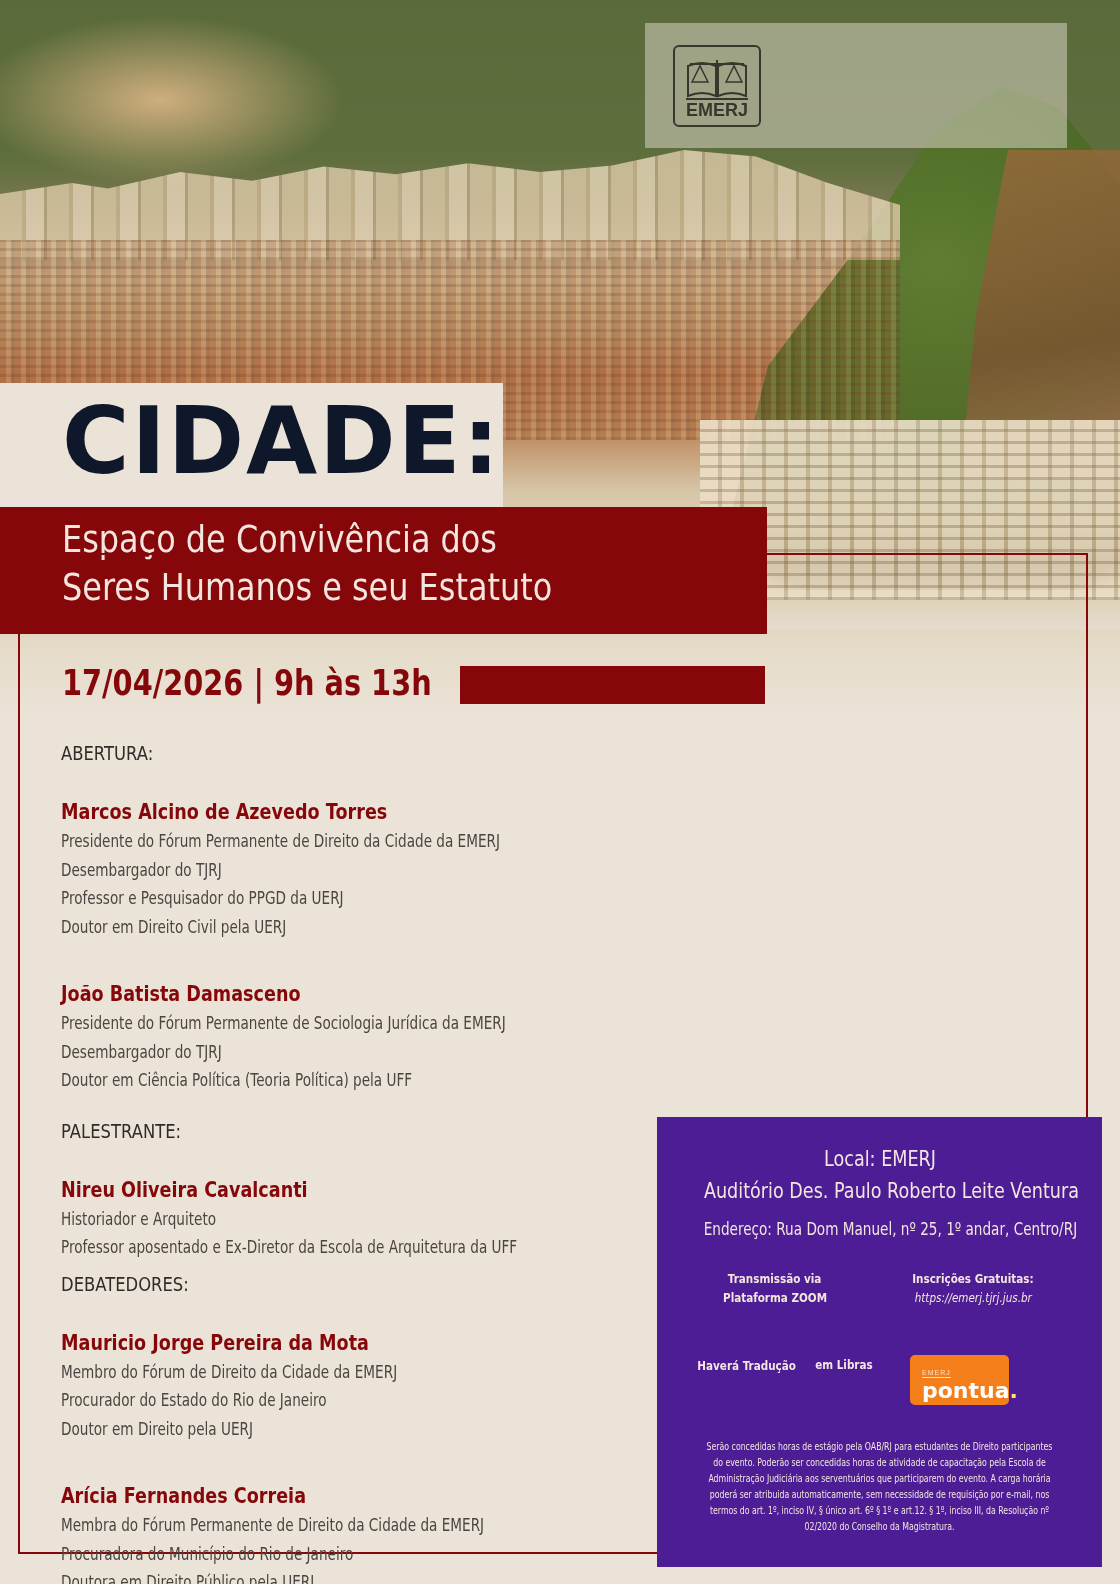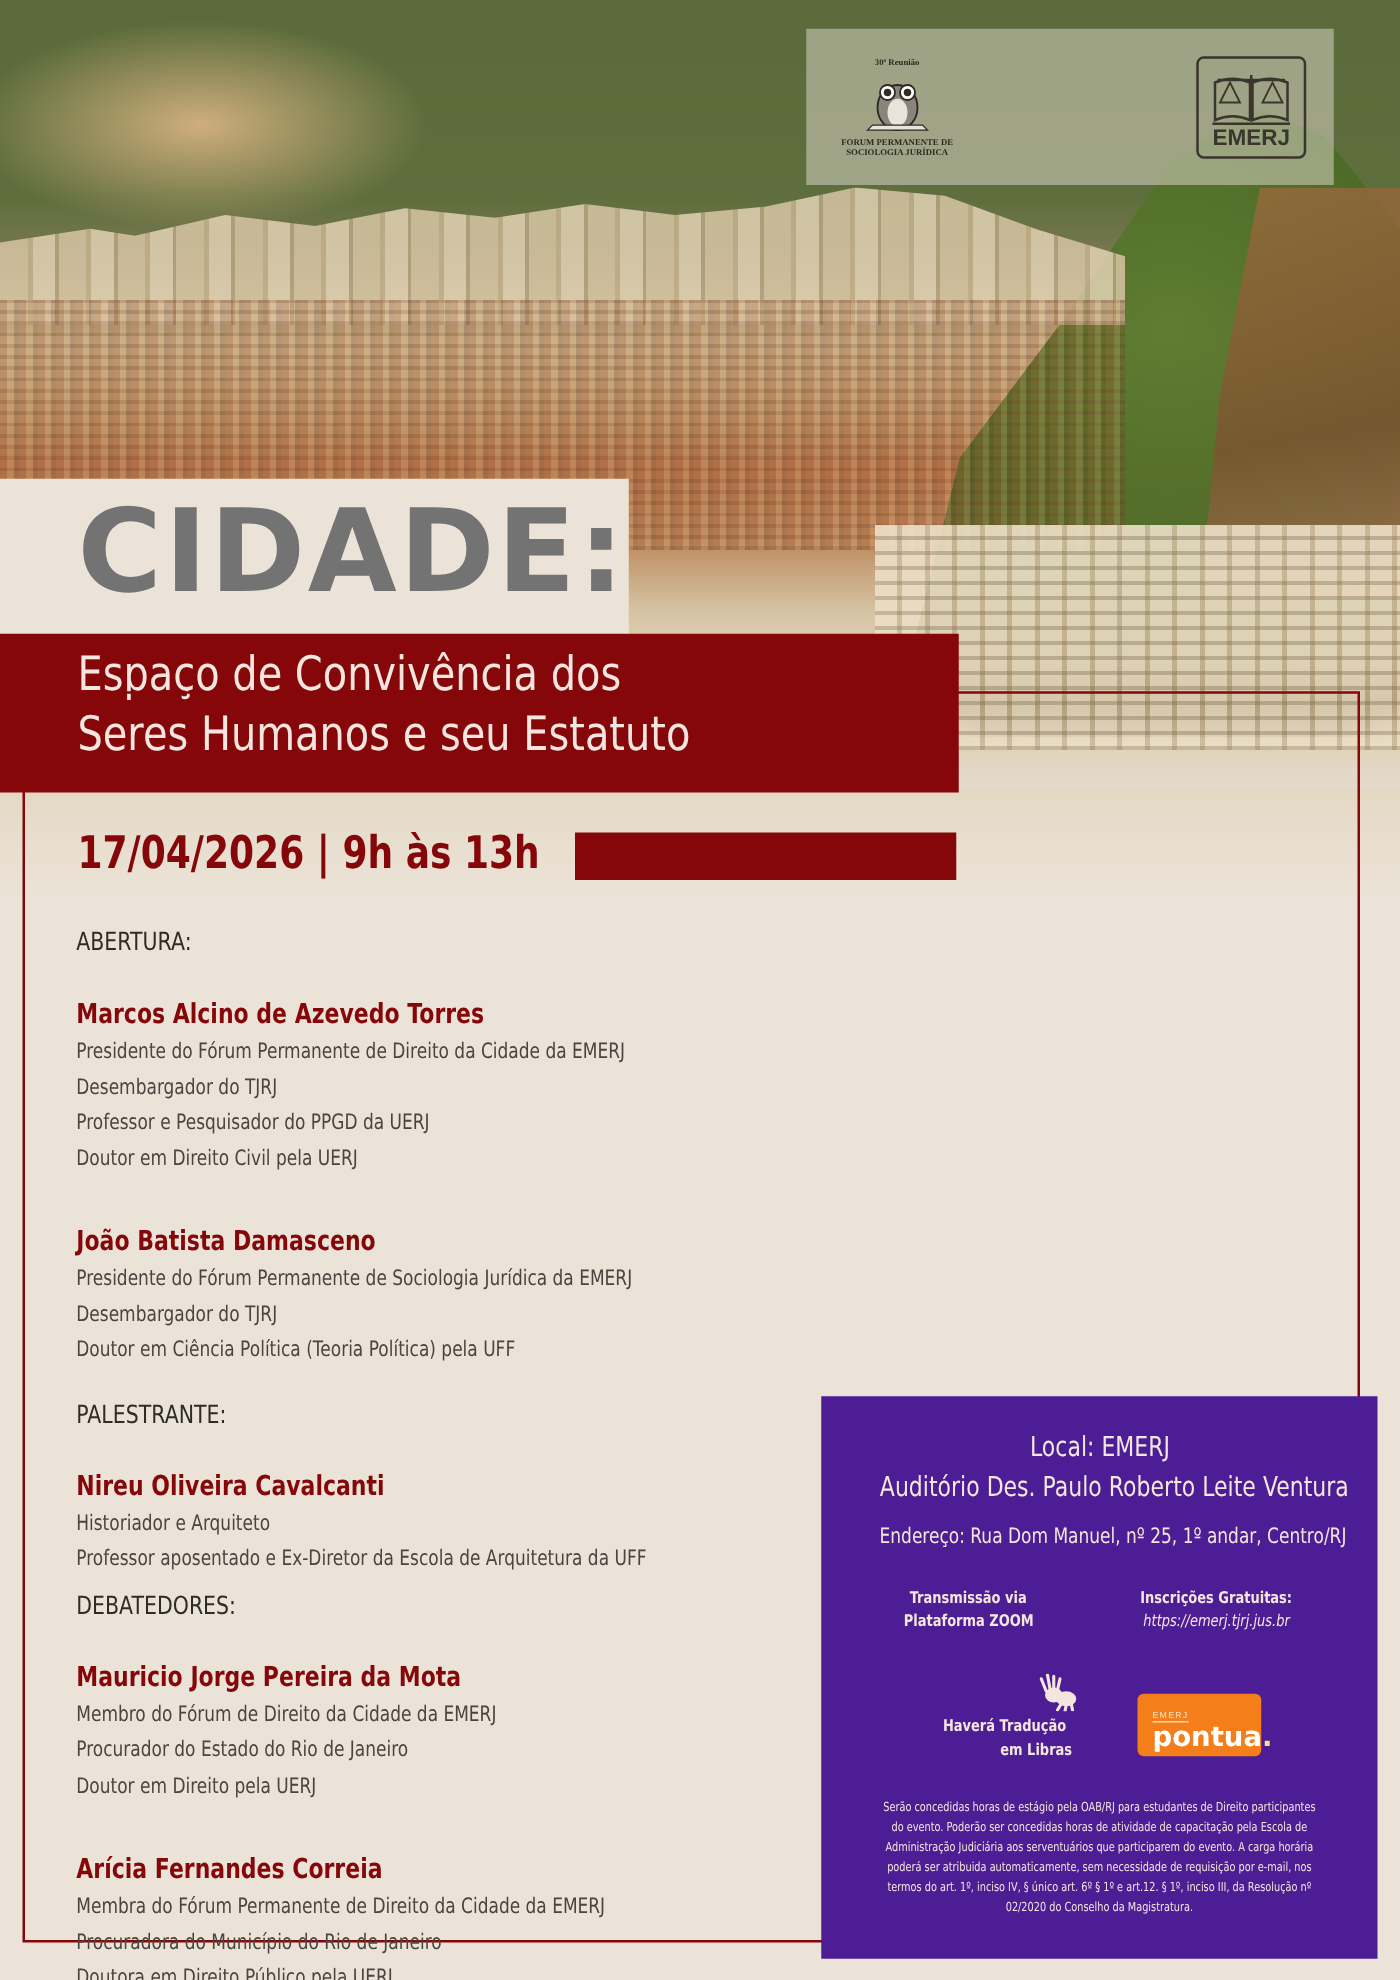--- a/index.html
+++ b/index.html
@@ -77,21 +77,21 @@
   .emerj-box .emerj-text { font-family: "Liberation Sans", sans-serif; font-weight: bold; font-size: 18px; color: #3a352d; border-top: 2px solid #3a352d; padding-top: 1px; line-height: 18px; }
 
   
   .title-panel {
     position: absolute; left: 0; top: 383px; width: 503px; height: 125px;
     background: #ebe3d8;
   }
   .title-main {
     position: absolute; left: 62px; top: 392px;
     font-family: "DejaVu Sans", sans-serif; font-weight: bold;
-    font-size: 92px; line-height: 100px; color: #737373; letter-spacing: 2px;
+    font-size: 92px; line-height: 100px; color: #0f172a; letter-spacing: 2px;
   }
   .subtitle-band {
     position: absolute; left: 0; top: 507px; width: 767px; height: 127px;
     background: #850709;
   }
   .subtitle {
     position: absolute; left: 62px; top: 515px; width: 700px;
     font-family: "DejaVu Sans", sans-serif; font-size: 38px; line-height: 48px;
     color: #f4e6df; transform: scaleX(0.84); transform-origin: left top;
     white-space: nowrap;
@@ -143,21 +143,21 @@
   .info-addr {
     position: absolute; left: 0; top: 99px; width: 100%;
     font-family: "DejaVu Sans", sans-serif; font-size: 17px; line-height: 26px;
   }
   .squeeze { display: inline-block; transform: scaleX(0.8); transform-origin: center top; white-space: nowrap; }
   .info-col { position: absolute; font-family: "DejaVu Sans", sans-serif; font-size: 13px; line-height: 19px; }
   .info-col .b { font-weight: bold; }
   .info-col .i { font-style: italic; }
   .col-zoom { left: 28px; top: 152px; width: 180px; }
   .col-insc { left: 226px; top: 152px; width: 180px; }
-  .libras { position: absolute; left: 28px; top: 222px; width: 180px; display: flex; flex-direction: column; align-items: flex-end; }
+  .libras { position: absolute; left: 28px; top: 232px; width: 180px; display: flex; flex-direction: row; align-items: center; }
   .libras-text { font-family: "DejaVu Sans", sans-serif; font-weight: bold; font-size: 13px; line-height: 19px; margin-top: 3px; }
   .pontua {
     position: absolute; left: 253px; top: 238px; width: 99px; height: 50px;
     background: #f47f1a; border-radius: 5px; text-align: left; padding: 6px 0 0 12px;
   }
   .pontua .small { font-family: "Liberation Sans", sans-serif; font-size: 7px; color: #fde3c5; letter-spacing: 1px; border-bottom: 1px solid #fde3c5; display: inline-block; line-height: 8px; }
   .pontua .big { font-family: "DejaVu Sans", sans-serif; font-weight: bold; font-size: 22px; line-height: 24px; color: #ffffff; }
   .pontua .dot { color: #ffe070; }
   .info-note {
     position: absolute; left: 0; top: 322px; width: 100%;
@@ -172,34 +172,20 @@
 <div class="photo">
   <div class="mountain"></div>
   <div class="rock"></div>
   <div class="buildings"></div>
   <div class="favela"></div>
   <div class="beachfront"></div>
   <div class="sand"></div>
 </div>
 
 <div class="logos">
-  <div class="logo">
-    <span class="logo-caption-small">30ª Reunião</span>
-    <svg width="60" height="56" viewBox="0 0 60 56">
-      <ellipse cx="30" cy="32" rx="16" ry="18" fill="#8a857c" stroke="#2e2a24" stroke-width="1.5"></ellipse>
-      <ellipse cx="30" cy="36" rx="8" ry="11" fill="#e8e4dc"></ellipse>
-      <circle cx="22" cy="20" r="6" fill="#fff" stroke="#2e2a24" stroke-width="1.5"></circle>
-      <circle cx="38" cy="20" r="6" fill="#fff" stroke="#2e2a24" stroke-width="1.5"></circle>
-      <circle cx="22" cy="20" r="3" fill="#2e2a24"></circle>
-      <circle cx="38" cy="20" r="3" fill="#2e2a24"></circle>
-      <path d="M6 50 L54 50 L50 46 L10 46 Z" fill="#e8e4dc" stroke="#2e2a24" stroke-width="1"></path>
-    </svg>
-    <span class="logo-caption">FORUM PERMANENTE DE</span>
-    <span class="logo-caption">SOCIOLOGIA JURÍDICA</span>
-  </div>
   <div class="logo">
     <div class="emerj-box">
       <svg width="70" height="42" viewBox="0 0 70 42">
         <path d="M6 40 L6 10 Q20 4 34 10 L34 40 Q20 34 6 40 Z" fill="none" stroke="#3a352d" stroke-width="2"></path>
         <path d="M64 40 L64 10 Q50 4 36 10 L36 40 Q50 34 64 40 Z" fill="none" stroke="#3a352d" stroke-width="2"></path>
         <line x1="8" y1="8" x2="62" y2="8" stroke="#3a352d" stroke-width="2"></line>
         <path d="M10 26 L18 10 L26 26 Z" fill="none" stroke="#3a352d" stroke-width="1.5"></path>
         <path d="M44 26 L52 10 L60 26 Z" fill="none" stroke="#3a352d" stroke-width="1.5"></path>
         <line x1="35" y1="4" x2="35" y2="40" stroke="#3a352d" stroke-width="2"></line>
       </svg>

